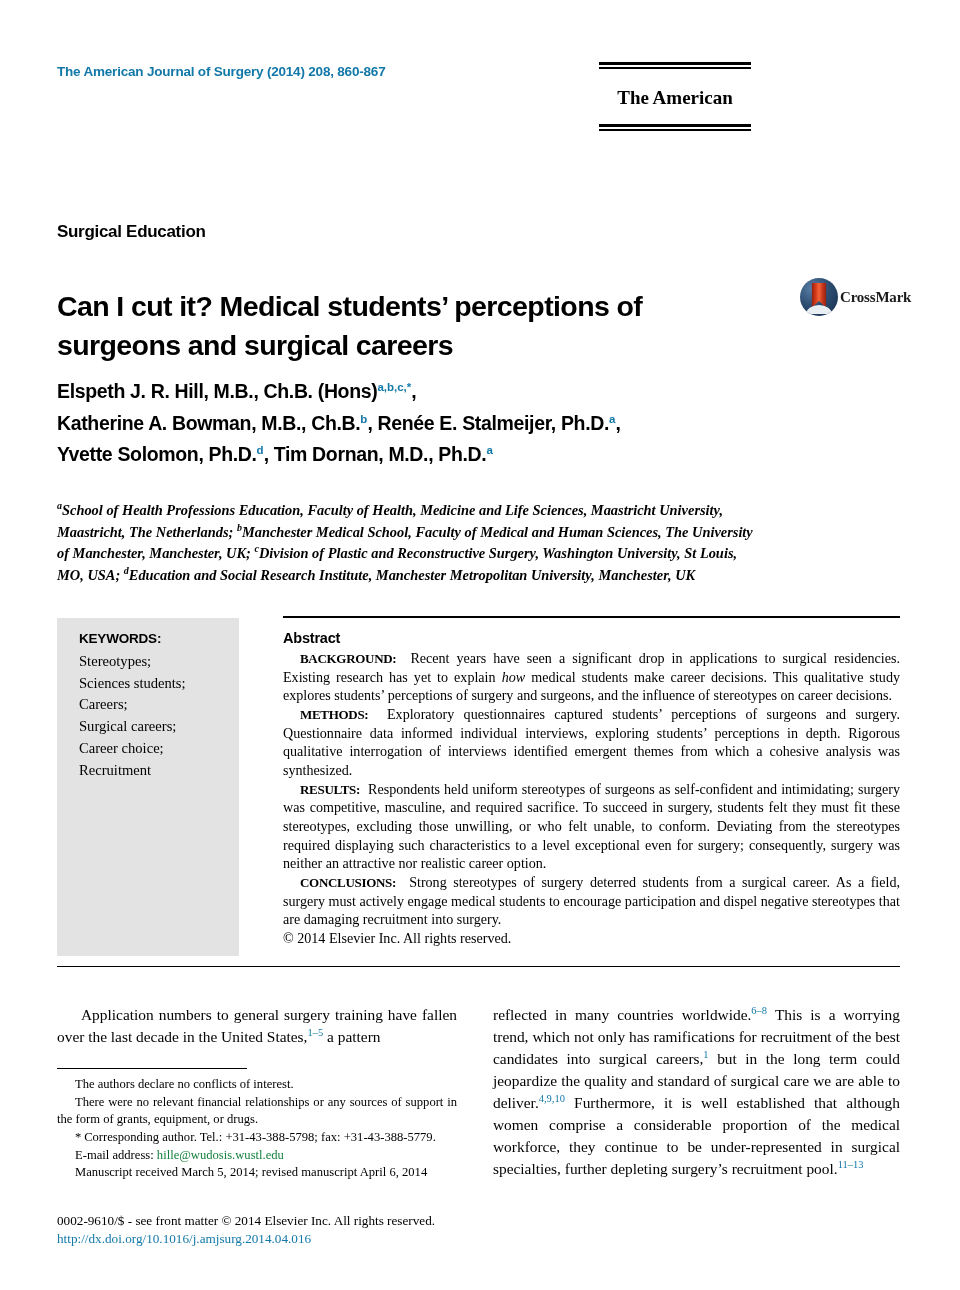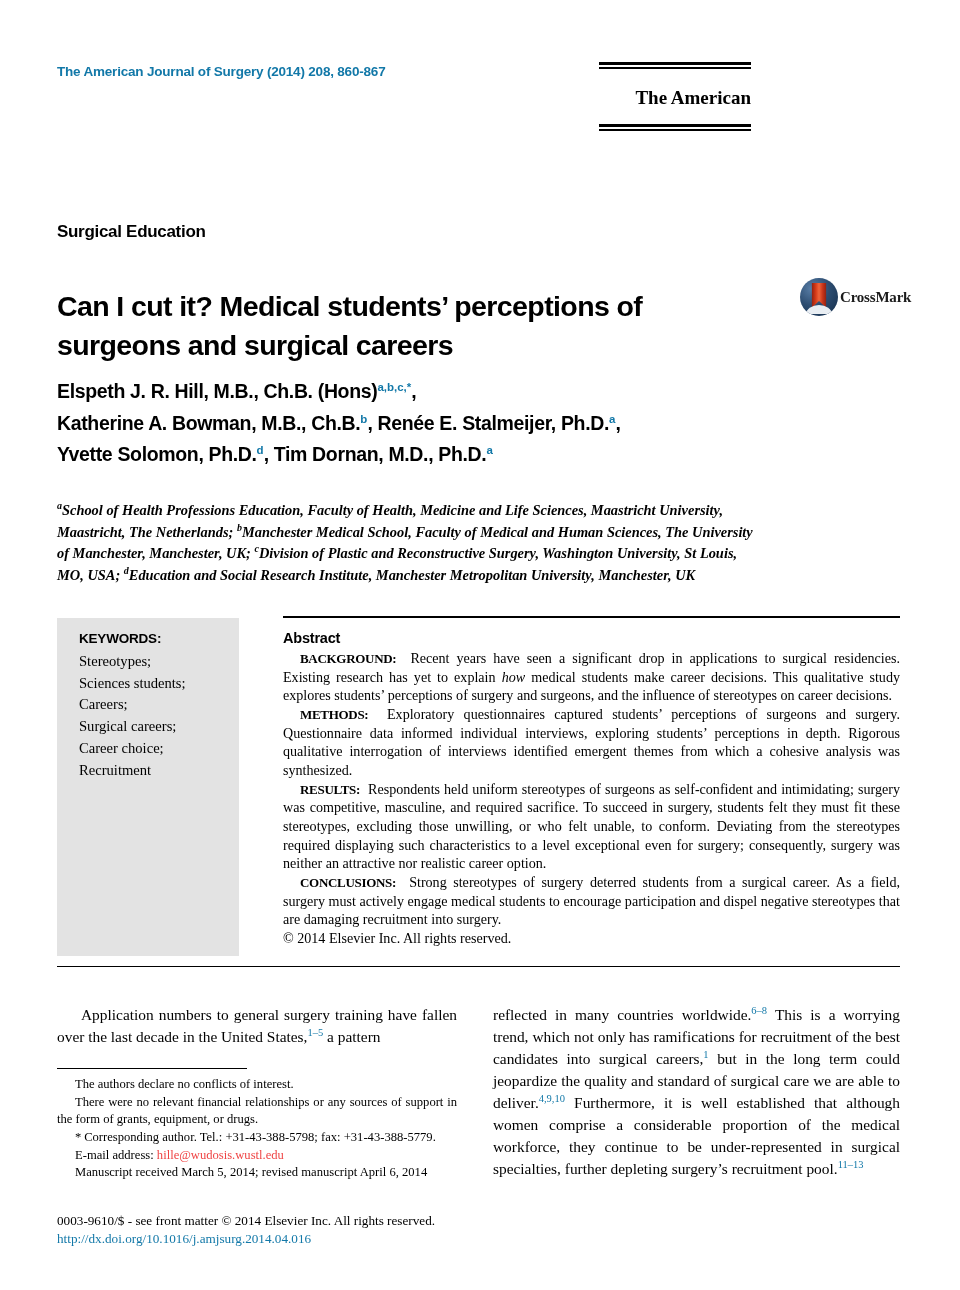--- a/index.html
+++ b/index.html
@@ -49,21 +49,21 @@
     height: 2px;
     width: 100%;
   }
   .logo-rule-top { margin-bottom: 16px; }
   .logo-rule-bottom { margin-top: 14px; }
   .logo-text {
     font-family: "Liberation Serif", "DejaVu Serif", serif;
     font-weight: bold;
     font-size: 19px;
     line-height: 1.32;
-    text-align: right;
+    text-align: center;
     color: #000;
   }
   .logo-text .sup {
     font-size: 11px;
     vertical-align: super;
   }
 
   
   .section-label {
     position: absolute;
@@ -289,21 +289,21 @@
     margin: 0;
     font-family: "Liberation Serif", "DejaVu Serif", serif;
     font-size: 12.6px;
     line-height: 1.4;
     text-align: justify;
     text-indent: 18px;
     hyphens: auto;
   }
   .fn .star { letter-spacing: -0.3px; }
   .link {
-    color: #ef4444;
+    color: #15803d;
   }
 
   
   .page-footer {
     position: absolute;
     left: 57px;
     top: 1196px;
     width: 600px;
   }
   .issn-line {
@@ -387,17 +387,17 @@
   <div class="fn-rule"></div>
   <div class="footnotes">
     <p class="fn">The authors declare no conflicts of interest.</p>
     <p class="fn">There were no relevant financial relationships or any sources of support in the form of grants, equipment, or drugs.</p>
     <p class="fn"><span class="star">*</span><span> Corresponding author. Tel.: +31-43-388-5798; fax: +31-43-388-5779.</span></p>
     <p class="fn"><span>E-mail address: </span><span class="link">hille@wudosis.wustl.edu</span></p>
     <p class="fn">Manuscript received March 5, 2014; revised manuscript April 6, 2014</p>
   </div>
 
   <div class="page-footer">
-    <div class="issn-line">0003-9610/$ - see front matter © 2014 Elsevier Inc. All rights reserved.</div>
+    <div class="issn-line">0002-9610/$ - see front matter © 2014 Elsevier Inc. All rights reserved.</div>
     <div class="doi-line">http://dx.doi.org/10.1016/j.amjsurg.2014.04.016</div>
   </div>
 
 </div>
 
 </body></html>

